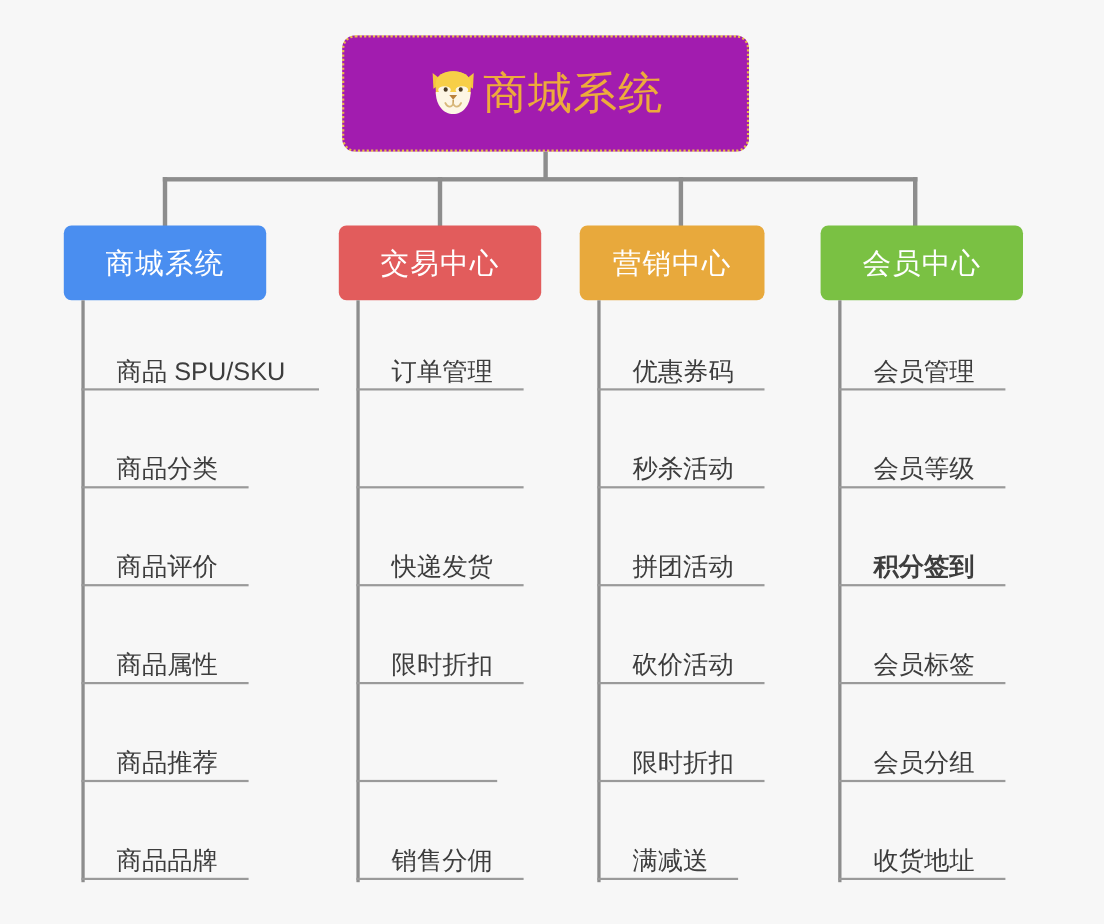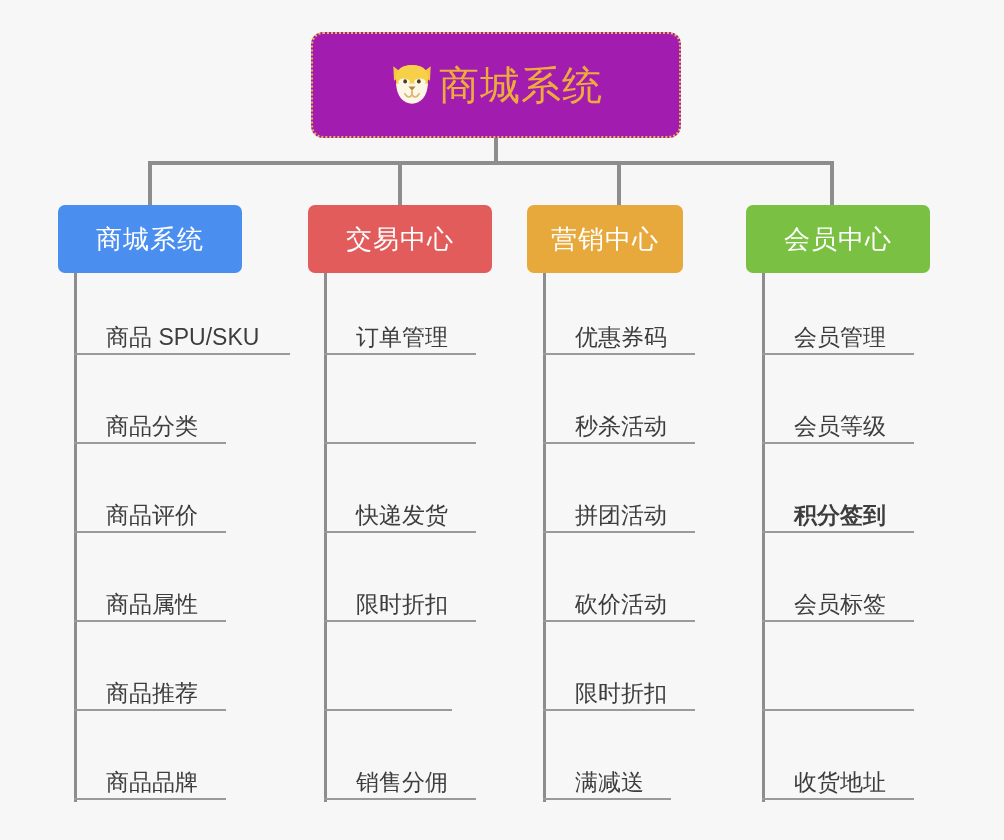--- a/index.html
+++ b/index.html
@@ -195,21 +195,21 @@
           <span class="leaf-label">限时折扣</span>
         </div>
         <div class="leaf-item" style="top: 349px;">
           <div class="leaf-underline" style="width: 128px;"></div>
         </div>
         <div class="leaf-item" style="top: 438px;">
           <div class="leaf-underline" style="width: 152px;"></div>
           <span class="leaf-label">销售分佣</span>
         </div>
       </div>
-      <div class="cat-box" style="left: 527px; width: 156px; background: rgb(232, 169, 60);">
+      <div class="cat-box" style="left: 527px; width: 168px; background: rgb(232, 169, 60);">
         <span class="cat-label">营销中心</span>
       </div>
       <div class="leaf-col" style="left: 543px;">
         <div class="leaf-spine" style="height: 529px;"></div>
         <div class="leaf-item" style="top: -7px;">
           <div class="leaf-underline" style="width: 152px;"></div>
           <span class="leaf-label">优惠券码</span>
         </div>
         <div class="leaf-item" style="top: 82px;">
           <div class="leaf-underline" style="width: 152px;"></div>
@@ -248,20 +248,21 @@
         <div class="leaf-item" style="top: 171px; font-weight: bold;">
           <div class="leaf-underline" style="width: 152px;"></div>
           <span class="leaf-label">积分签到</span>
         </div>
         <div class="leaf-item" style="top: 260px;">
           <div class="leaf-underline" style="width: 152px;"></div>
           <span class="leaf-label">会员标签</span>
         </div>
         <div class="leaf-item" style="top: 349px;">
           <div class="leaf-underline" style="width: 152px;"></div>
+          <span class="leaf-label">会员分组</span>
         </div>
         <div class="leaf-item" style="top: 438px;">
           <div class="leaf-underline" style="width: 152px;"></div>
           <span class="leaf-label">收货地址</span>
         </div>
       </div>
     </div>
 
 </div>
 

